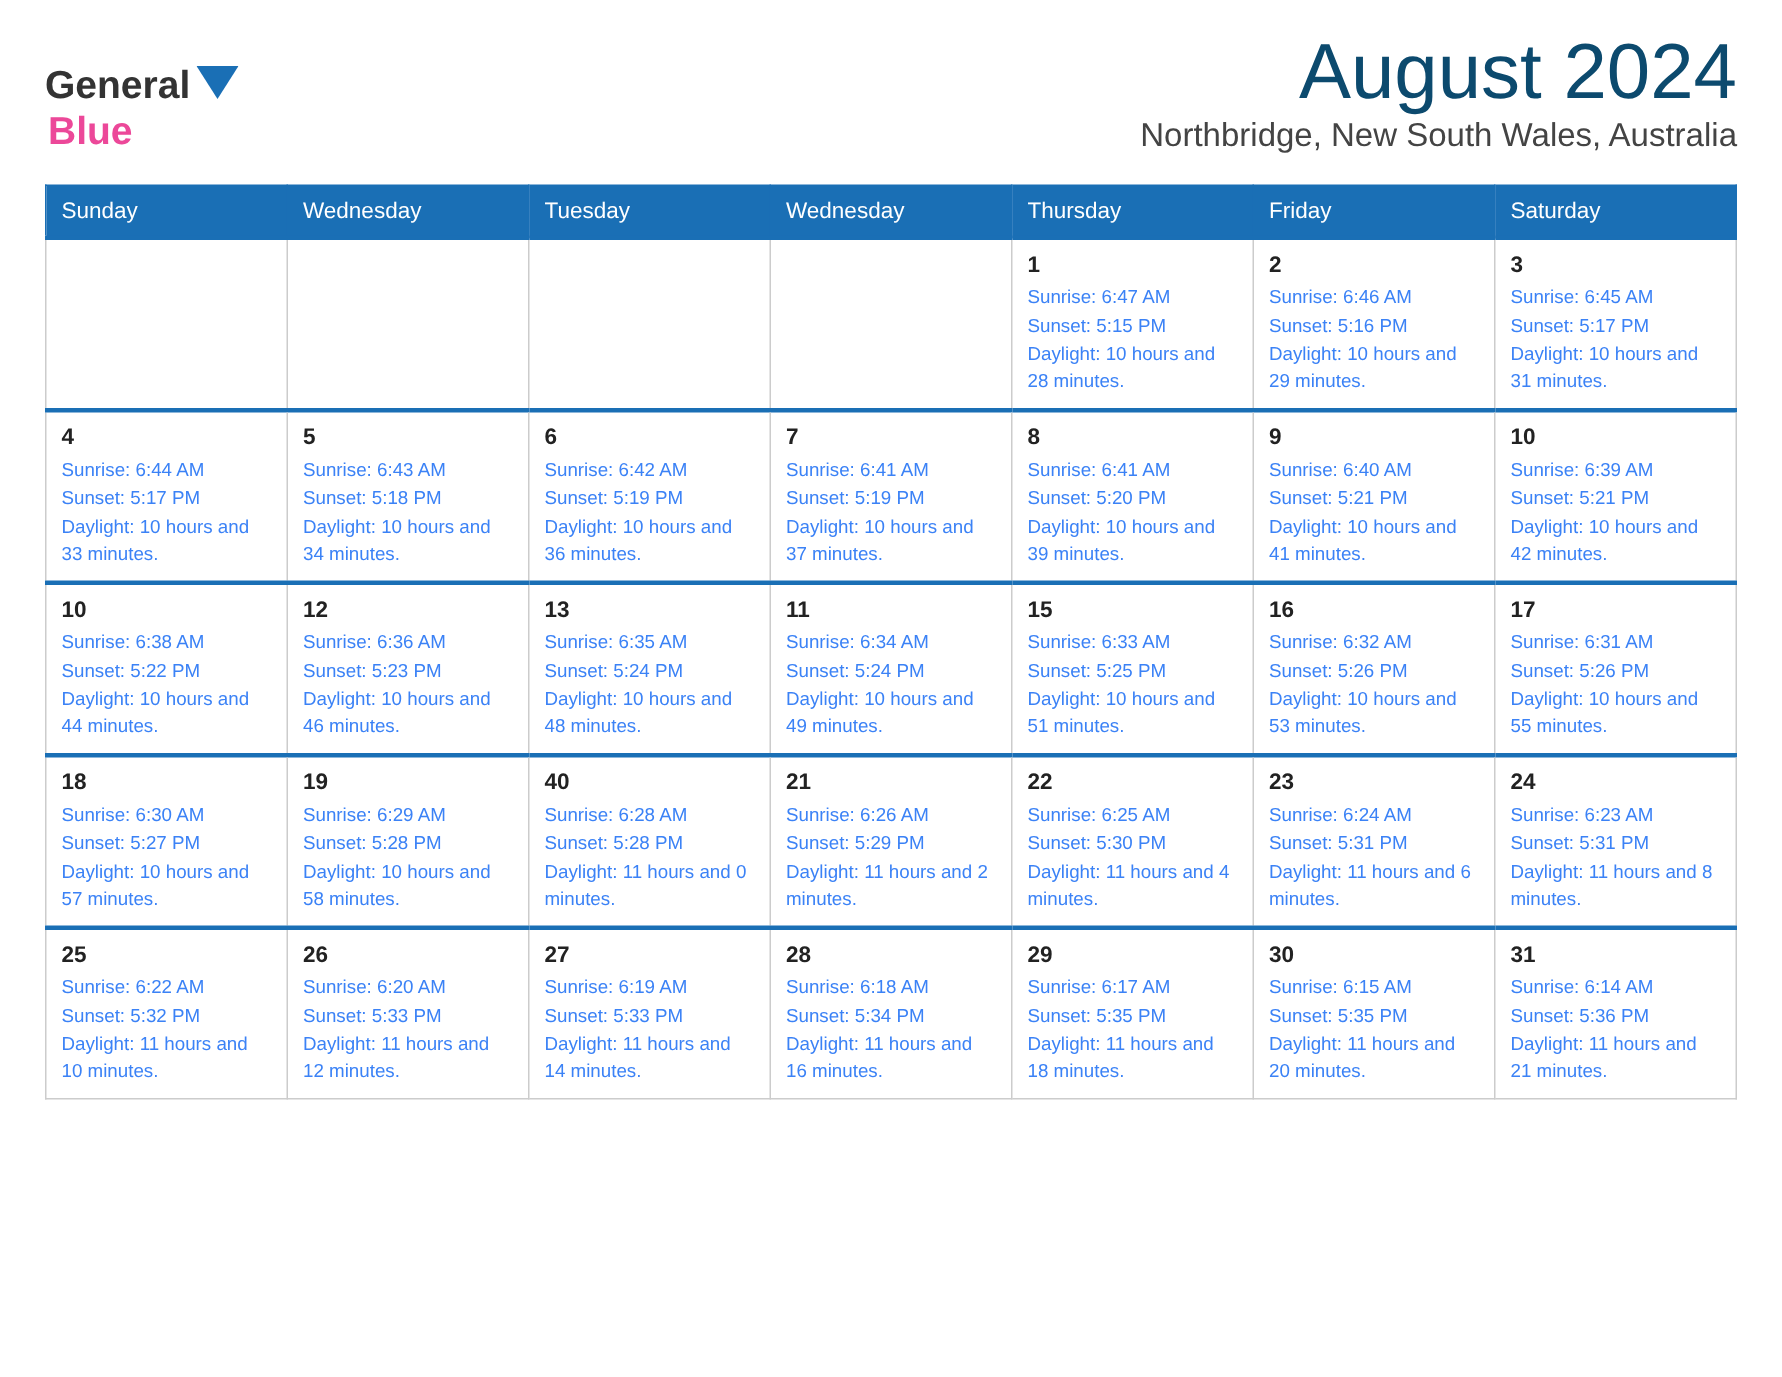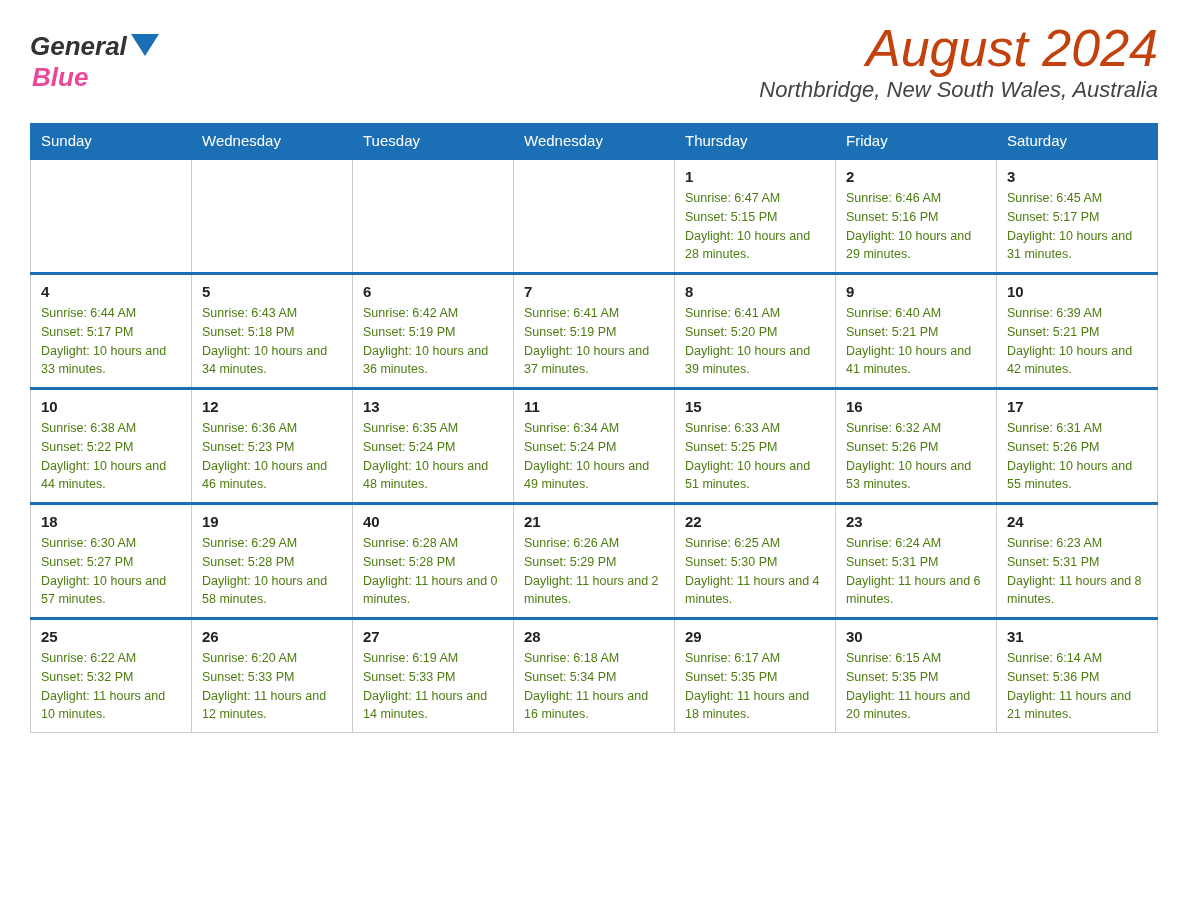--- a/index.html
+++ b/index.html
@@ -6,23 +6,22 @@
     body {
       font-family: Arial, sans-serif;
       background: #fff;
       padding: 20px 30px;
       width: 1188px;
       min-height: 918px;
     }
     .header-top {
       display: flex;
       justify-content: space-between;
-      align-items: center;
+      align-items: flex-end;
       margin-bottom: 20px;
-      font-style: italic;
     }
     .logo {
       display: flex;
       align-items: center;
       gap: 0;
     }
     .logo-text-general {
       font-size: 26px;
       font-weight: bold;
       color: #333;
@@ -31,21 +30,21 @@
       font-size: 26px;
       font-weight: bold;
       color: #ec4899;
     }
     .title-area {
       text-align: right;
     }
     .title-area h1 {
       font-size: 52px;
       font-weight: normal;
-      color: #c2410c;
+      color: #0c4a6e;
       line-height: 1.1;
     }
     .title-area h2 {
       font-size: 22px;
       font-weight: normal;
       color: #444;
     }
     .calendar {
       width: 100%;
       border-collapse: collapse;
@@ -76,21 +75,21 @@
     }
     .day-num {
       font-size: 15px;
       font-weight: bold;
       color: #222;
       display: block;
       margin-bottom: 4px;
     }
     .day-info {
       font-size: 12.5px;
-      color: #4d7c0f;
+      color: #3b82f6;
       line-height: 1.5;
     }
     .empty-cell {
       background: #fff;
     }
     .calendar tbody tr:first-child td {
       border-top: 3px solid #1a6fb5;
     }
     .calendar tbody tr + tr td {
       border-top: 3px solid #1a6fb5;

